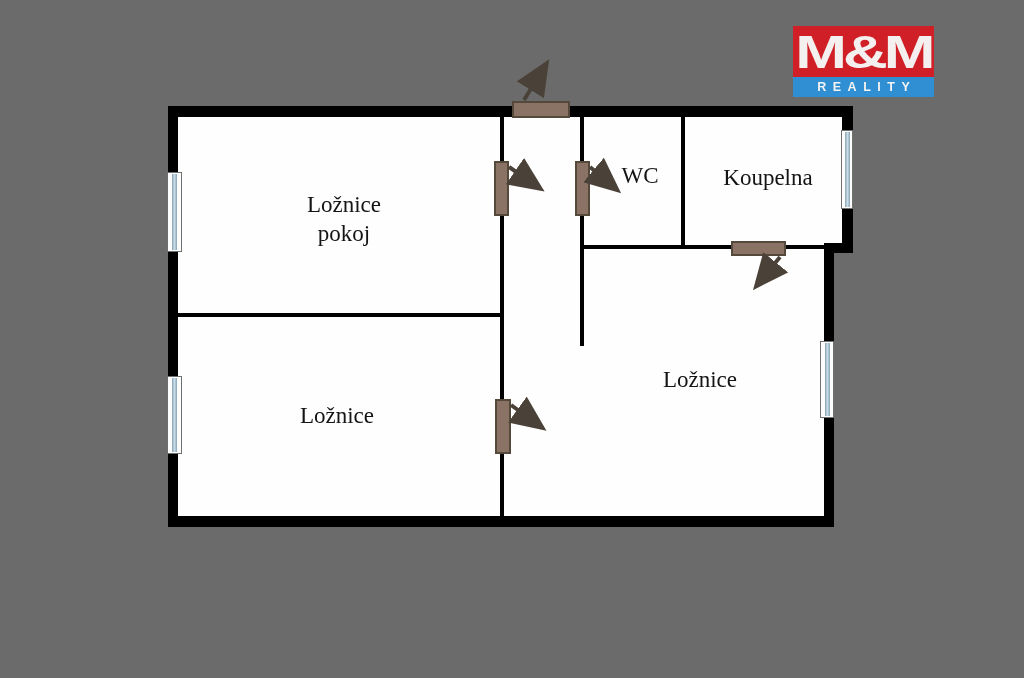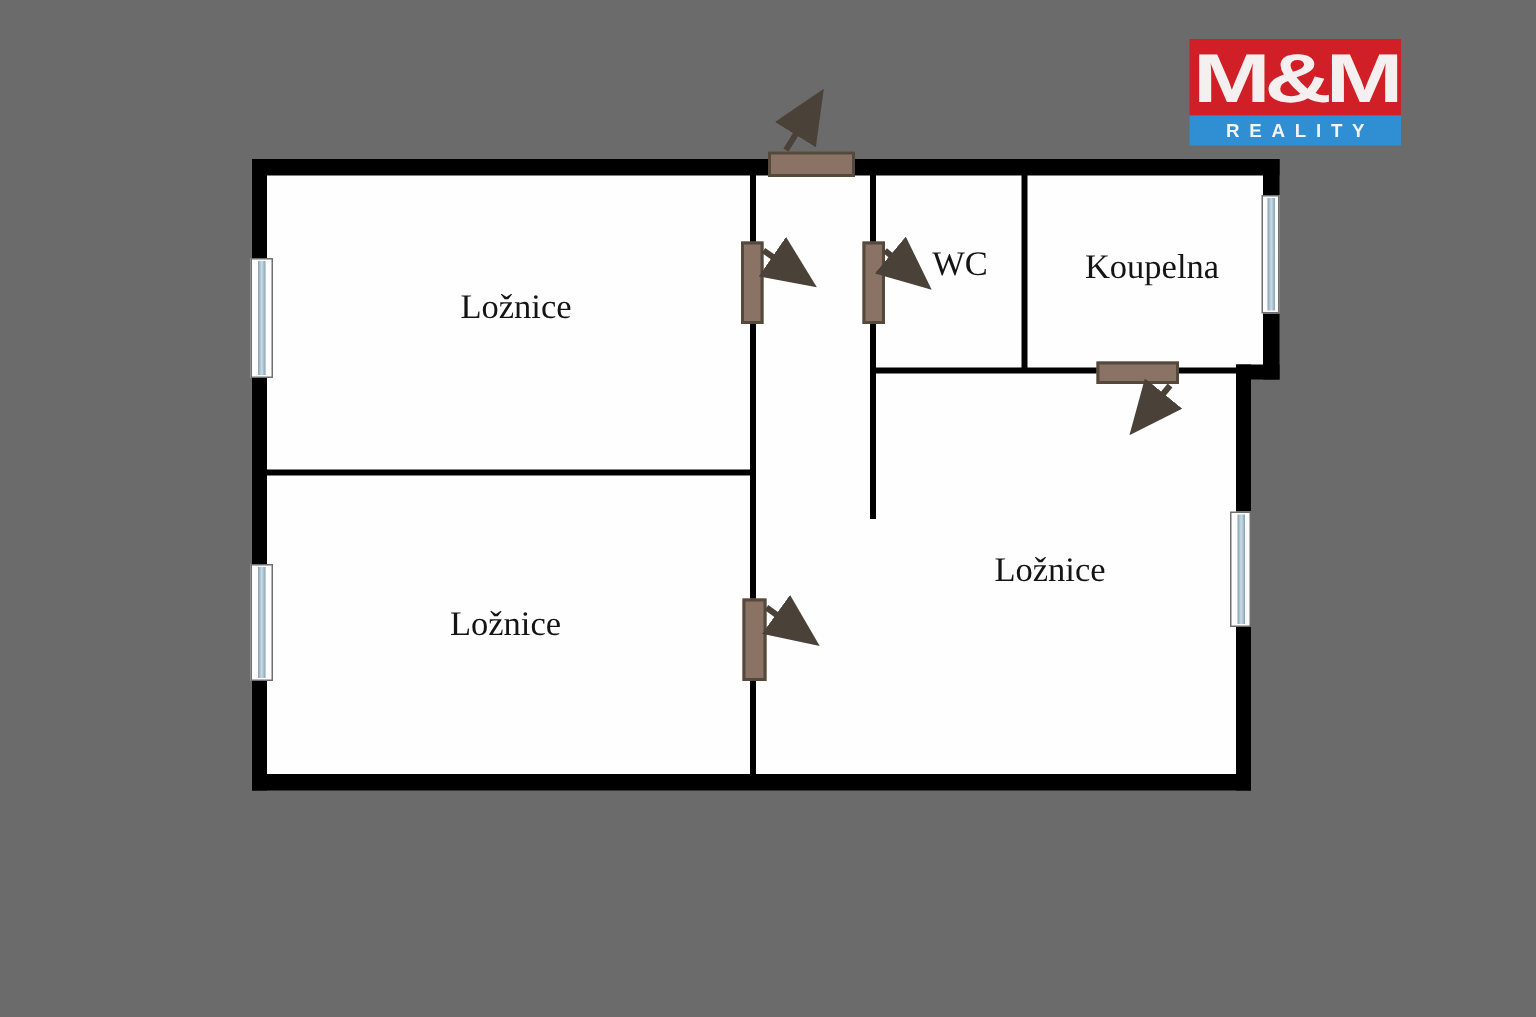--- a/index.html
+++ b/index.html
@@ -116,20 +116,21 @@
     </defs>
     <line x1="524" y1="100" x2="545" y2="66" stroke="#4a4238" stroke-width="4" marker-end="url(#ah)"></line>
     <line x1="509" y1="167" x2="538" y2="187" stroke="#4a4238" stroke-width="4" marker-end="url(#ah)"></line>
     <line x1="590" y1="167" x2="615" y2="188" stroke="#4a4238" stroke-width="4" marker-end="url(#ah)"></line>
     <line x1="511" y1="405" x2="540" y2="426" stroke="#4a4238" stroke-width="4" marker-end="url(#ah)"></line>
     <line x1="780" y1="257" x2="758" y2="284" stroke="#4a4238" stroke-width="4" marker-end="url(#ah)"></line>
   </svg>
 
   <div class="abs room-label" style="left:244px;top:190px;width:200px;">
     <div>Ložnice</div>
+    <div>pokoj</div>
   </div>
   <div class="abs room-label" style="left:590px;top:161px;width:100px;">WC</div>
   <div class="abs room-label" style="left:693px;top:163px;width:150px;">Koupelna</div>
   <div class="abs room-label" style="left:262px;top:401px;width:150px;">Ložnice</div>
   <div class="abs room-label" style="left:625px;top:365px;width:150px;">Ložnice</div>
 
   <div class="logo">
     <div class="logo-red">
       <span>M&amp;M</span>
     </div>

